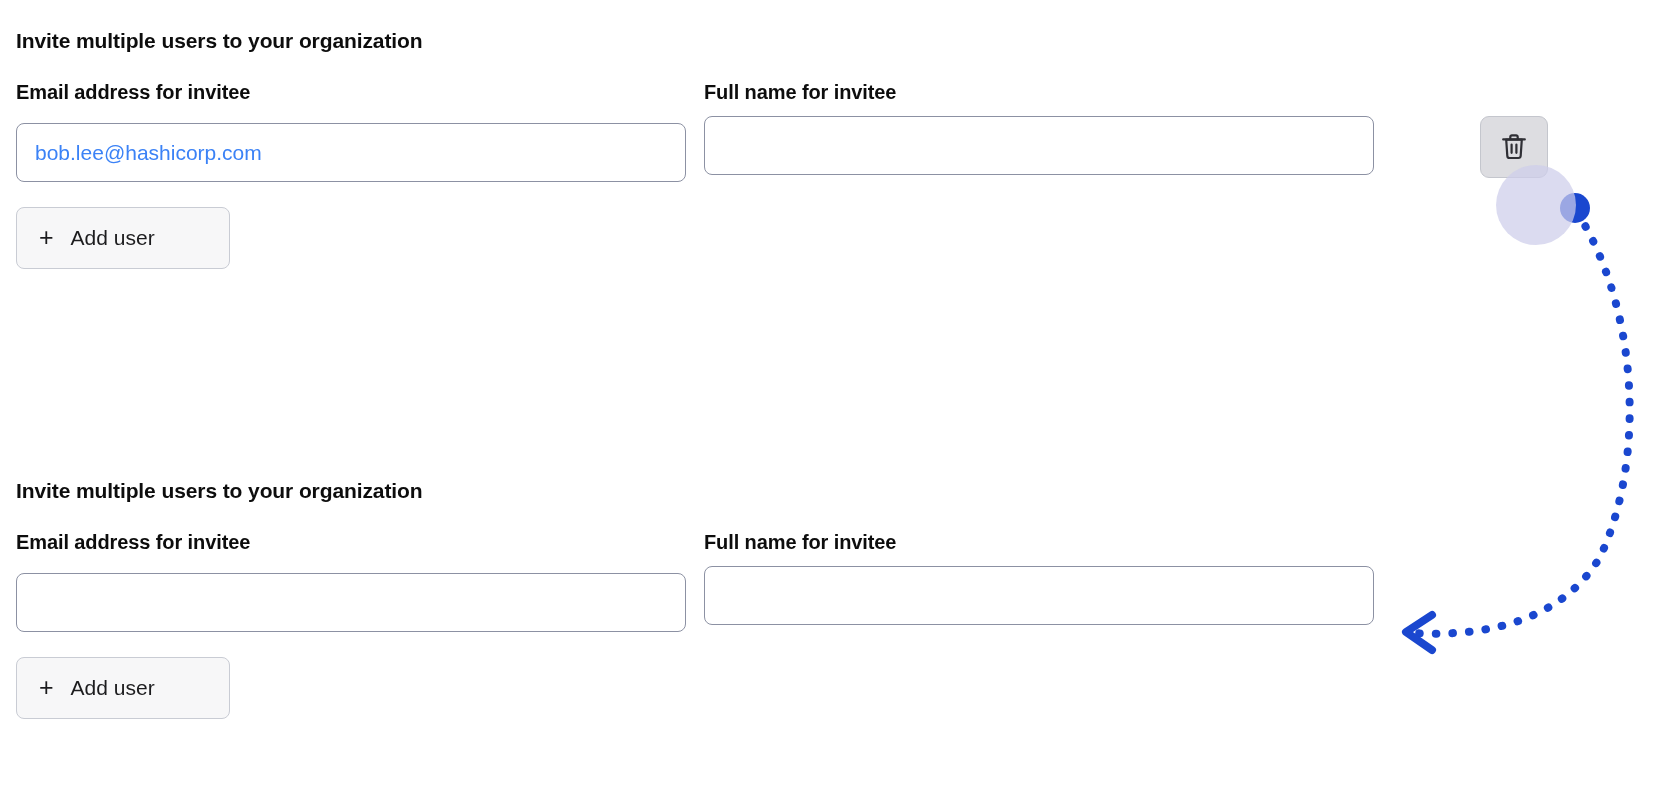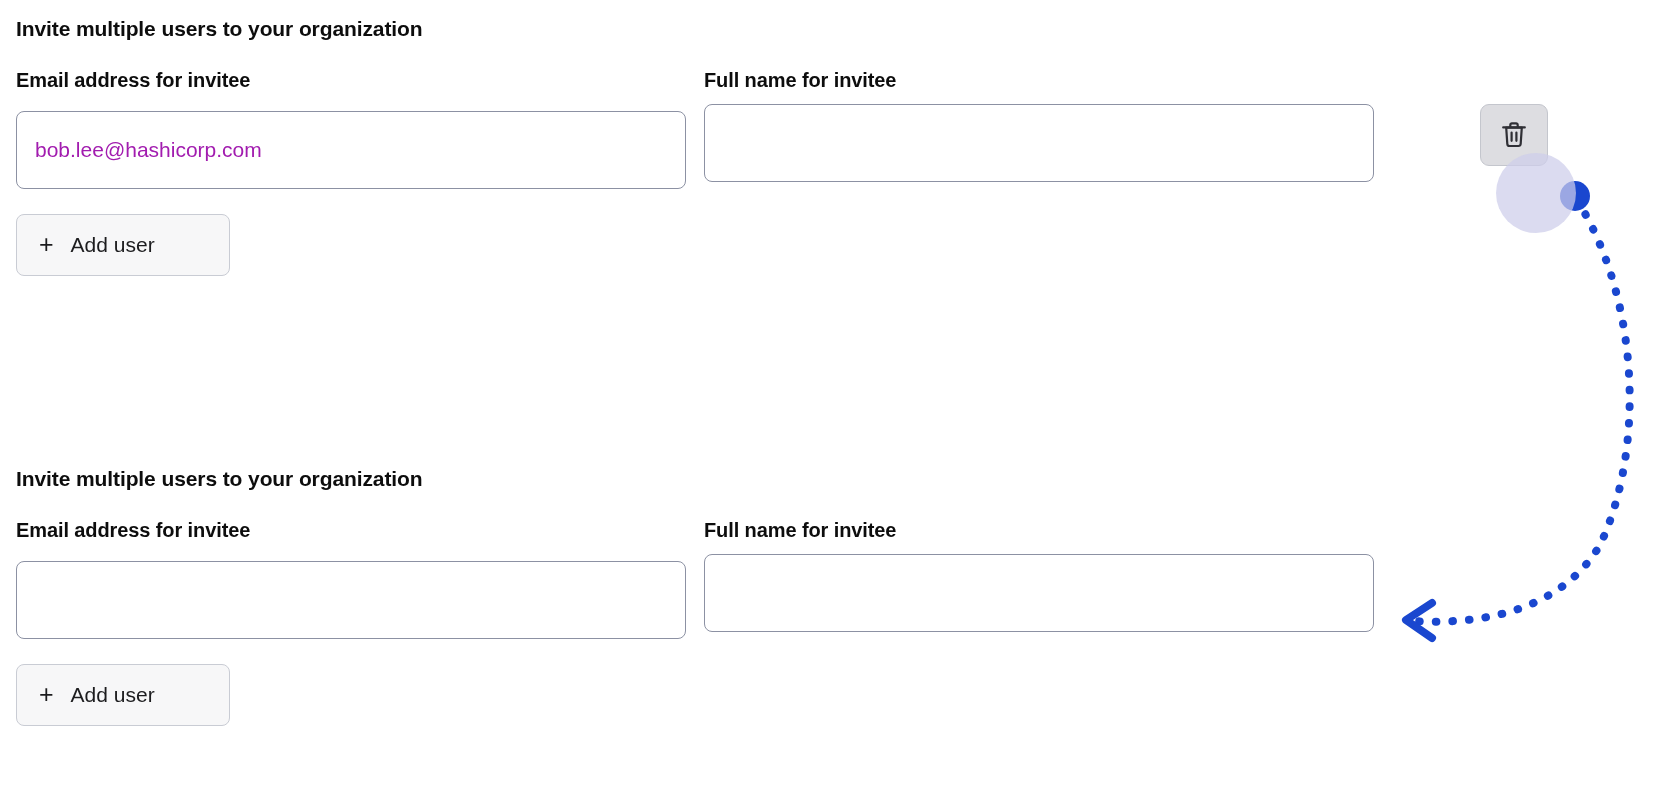--- a/index.html
+++ b/index.html
@@ -14,20 +14,21 @@
     height: 800px;
     position: relative;
     overflow: hidden;
     font-family: "Liberation Sans", sans-serif;
     -webkit-font-smoothing: antialiased;
   }
 
   .page {
     position: absolute;
     inset: 0;
+    margin-top: 12px;
   }
 
   
   .invite-section {
     position: absolute;
     left: 16px;
   }
   .invite-section.first  { top: 16px; }
   .invite-section.second { top: 466px; }
 
@@ -59,28 +60,28 @@
     font-weight: 700;
     color: #0d0d0d;
     letter-spacing: -0.1px;
     line-height: 24px;
     margin-bottom: 12px;
     white-space: nowrap;
   }
 
   .text-input {
     width: 100%;
-    height: 78px;
+    height: 59px;
     border: 1.6px solid #8c91a3;
     border-radius: 8px;
     background: #ffffff;
     padding: 0 18px;
     font-family: "Liberation Sans", sans-serif;
     font-size: 21px;
-    color: #a21caf;
+    color: #3b82f6;
     outline: none;
   }
   .text-input::placeholder { color: #9aa0ae; }
 
   
   .delete-btn {
     position: absolute;
     left: 1464px;
     top: 36px;
     width: 68px;

